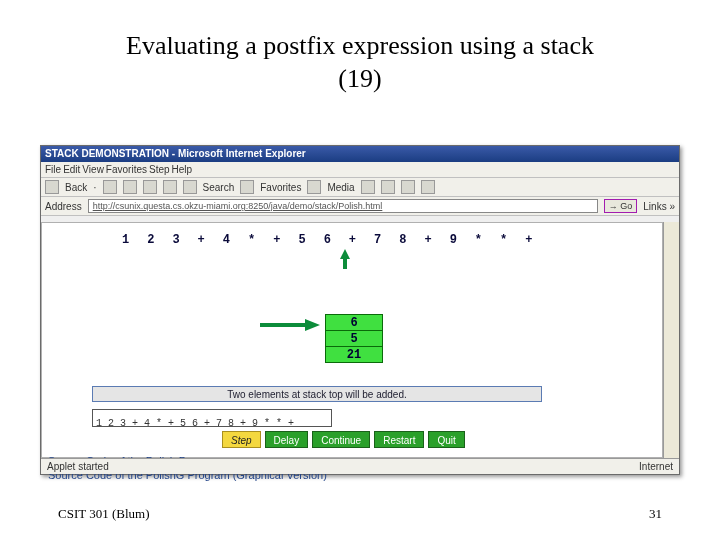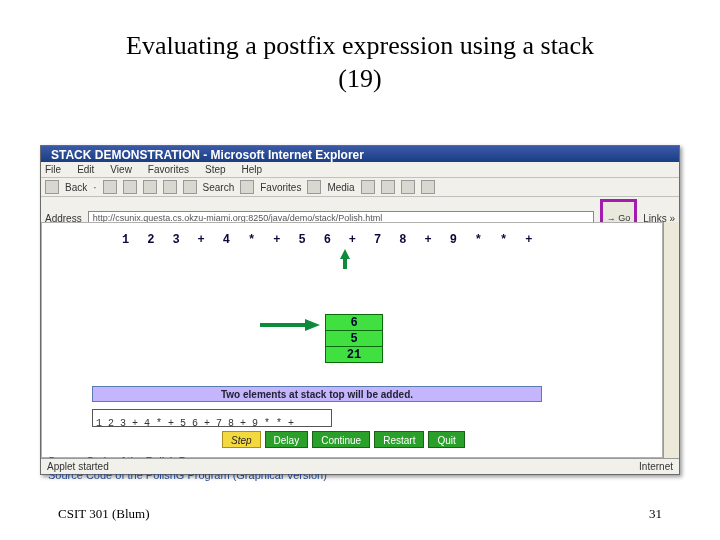--- a/index.html
+++ b/index.html
@@ -36,46 +36,46 @@
     font-family: Tahoma, Arial, sans-serif;
     font-size: 10px;
     color: #333;
     box-shadow: 2px 2px 4px rgba(0,0,0,0.4);
   }
   .ie-titlebar {
     height: 16px;
     background: linear-gradient(#3a5aa8,#1b3d82);
     color: #fff;
     font-weight: bold;
-    font-size: 12px;
-    padding: 2px 10px;
+    font-size: 10px;
+    padding: 2px 4px;
     white-space: nowrap;
     overflow: hidden;
   }
   .ie-menubar {
     background: #f1f0ea; border-bottom: 1px solid #c0c0c0;
     padding: 2px 4px; font-size: 10px;
-    display: flex; gap: 16px;
+    display: flex; gap: 2px;
   }
   .ie-toolbar {
     background: #f1f0ea; border-bottom: 1px solid #c0c0c0;
     padding: 2px 4px; font-size: 10px;
     display: flex; gap: 6px; align-items: center;
   }
   .ie-toolbar .ico { width:14px; height:14px; background:#d8d8d0; border:1px solid #999; }
   .ie-address {
     background:#f1f0ea; border-bottom:1px solid #c0c0c0;
     padding:2px 4px; display:flex; gap:6px; align-items:center; font-size:10px;
   }
   .ie-address .url {
     flex:1; background:#fff; border:1px solid #888; height:14px;
     font-size:9px; padding:1px 4px; color:#555; overflow:hidden; white-space:nowrap;text-decoration:underline;
   }
   .go-btn {
-    border:3px solid #a21caf; background:#e8e8dc; font-size:9px; padding:11px 4px;
+    border:1px solid #a21caf; background:#e8e8dc; font-size:9px; padding:1px 4px;
   }
   
   .canvas {
     position:absolute; left:0; right:16px; top:76px; bottom:16px;
     background:#fff; border:1px solid #b0b0b0;
   }
   .vscroll {
     position:absolute; right:0; top:76px; bottom:16px; width:16px;
     background:#ece9d8; border-left:1px solid #999;
   }
@@ -107,22 +107,22 @@
   }
   .cell {
     width:58px; height:17px;
     border:1px solid #0a6a0a; margin-top:-1px;
     background:#40e040;
     font:bold 12px/17px "Courier New",monospace;
     text-align:center; color:#003;
   }
   .msgbar {
     position:absolute; left:50px; right:120px; top:163px;
-    height:16px; background:#c4b5fd; border:1px solid #5b7bb3;
-    font-size:10px; color:#223; text-align:center; line-height:16px;font-weight:bold;
+    height:16px; background:#e5e5e5; border:1px solid #5b7bb3;
+    font-size:10px; color:#223; text-align:center; line-height:16px;
   }
   .inputrow {
     position:absolute; left:50px; top:186px;
     display:flex; align-items:center; gap:4px;
   }
   .inputrow .field {
     width:240px; height:15px; border:1px solid #555; background:#fff;
     font:10px "Courier New",monospace; padding:8px 3px; color:#333;
     overflow:hidden; white-space:nowrap;
   }

